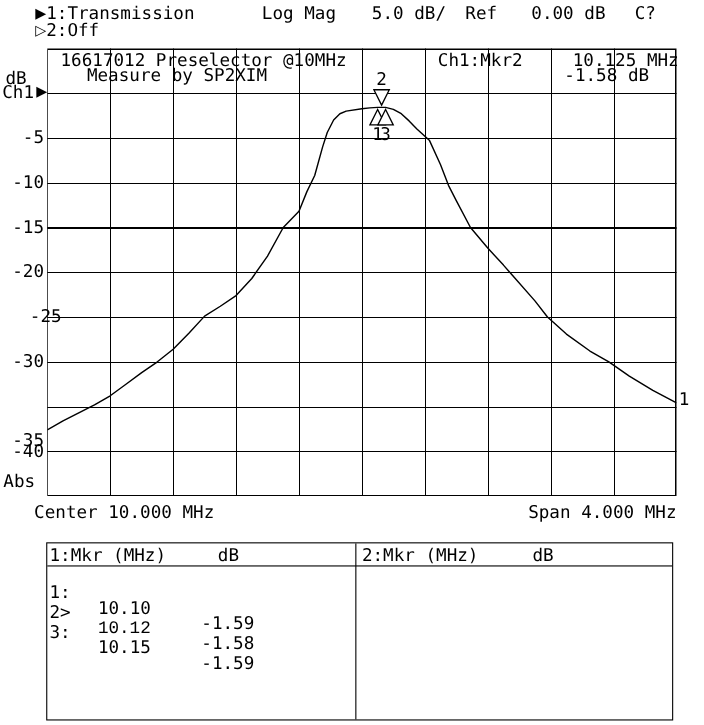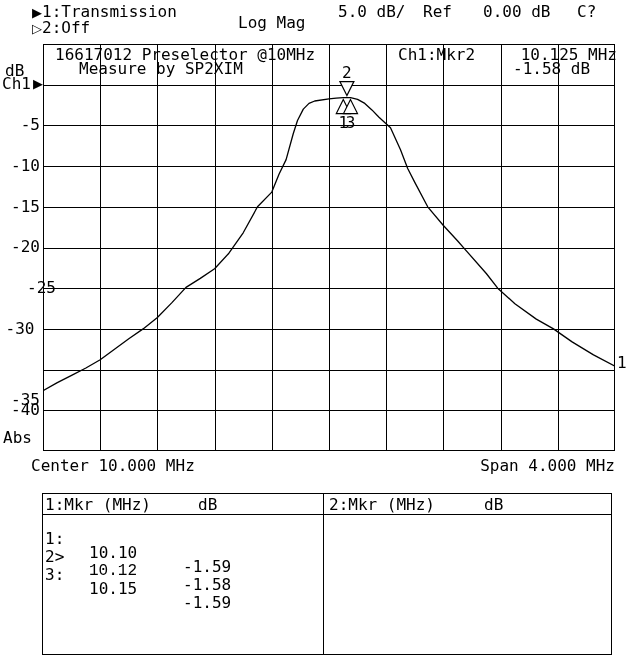--- a/index.html
+++ b/index.html
@@ -22,37 +22,37 @@
     border:1px solid #000;
   }
   #mtable .vdiv{position:absolute;left:280px;top:0;bottom:0;width:1px;background:#000;}
   #mtable .hsep{position:absolute;left:0;right:0;top:20px;height:1px;background:#000;}
 </style>
 </head>
 <body>
 
 <span class="abs tri" style="left:32px;top:6px;">▶</span>
 <span class="abs" style="left:42px;top:5px;">1:Transmission</span>
-<span class="abs" style="left:238px;top:16px;">Log Mag</span>
+<span class="abs" style="left:238px;top:5px;">Log Mag</span>
 <span class="abs" style="left:338px;top:5px;">5.0 dB/</span>
 <span class="abs" style="left:423px;top:5px;">Ref</span>
 <span class="abs" style="left:483px;top:5px;">0.00 dB</span>
 <span class="abs" style="left:577px;top:5px;">C?</span>
 <span class="abs tri" style="left:32px;top:22px;">▷</span>
 <span class="abs" style="left:42px;top:21px;">2:Off</span>
 
 <span class="abs" style="left:5px;top:64px;">dB</span>
 <span class="abs" style="left:2px;top:77px;">Ch1</span>
 <span class="abs tri" style="left:33px;top:77px;">▶</span>
 <span class="abs ylab" style="top:118px;">-5</span>
 <span class="abs ylab" style="top:159px;">-10</span>
 <span class="abs ylab" style="top:200px;">-15</span>
 <span class="abs ylab" style="top:240px;">-20</span>
 <span class="abs ylab" style="top:281px;padding-left:16px;">-25</span>
-<span class="abs ylab" style="top:322px;text-align:center;">-30</span>
+<span class="abs ylab" style="top:322px;">-30</span>
 <span class="abs ylab" style="top:363px;margin-top:30px;">-35</span>
 <span class="abs ylab" style="top:403px;">-40</span>
 <span class="abs" style="left:3px;top:431px;">Abs</span>
 
 <svg style="position:absolute;left:43px;top:44px;" width="572" height="407" viewBox="0 0 572 407">
     <line x1="57.7" y1="0" x2="57.7" y2="407" class="grid"></line>
     <line x1="114.9" y1="0" x2="114.9" y2="407" class="grid"></line>
     <line x1="172.1" y1="0" x2="172.1" y2="407" class="grid"></line>
     <line x1="229.3" y1="0" x2="229.3" y2="407" class="grid"></line>
     <line x1="286.5" y1="0" x2="286.5" y2="407" class="grid"></line>

